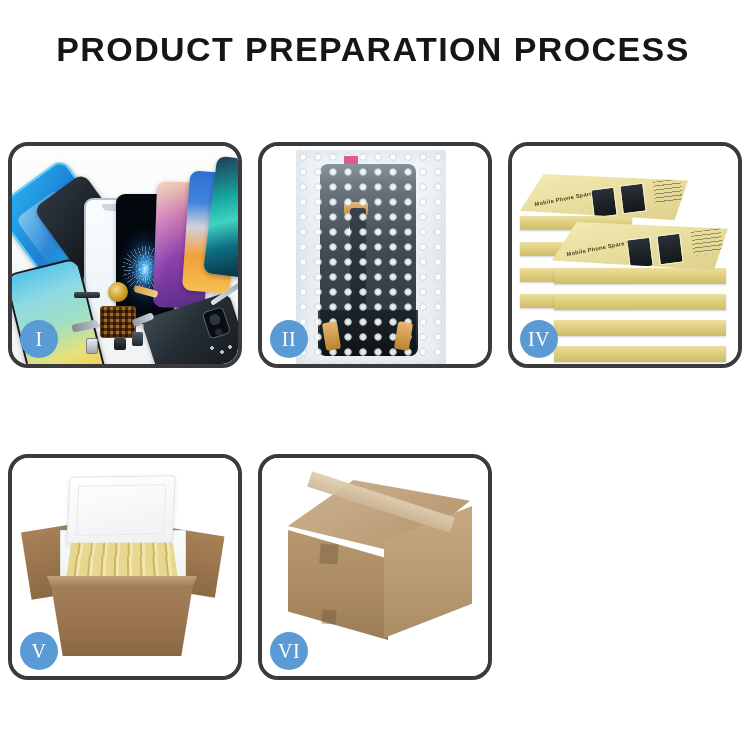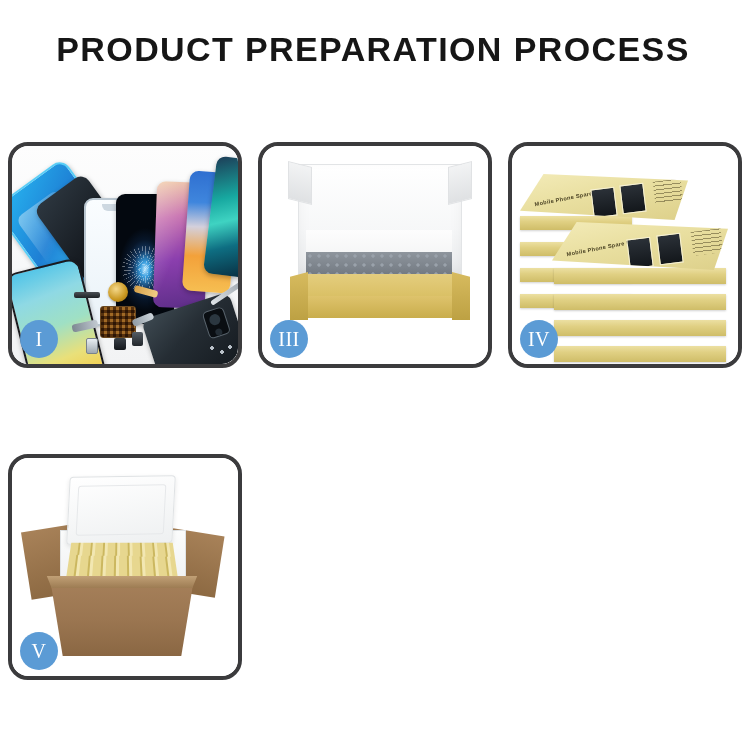--- a/index.html
+++ b/index.html
@@ -497,35 +497,37 @@
       <div class="part flex3"></div>
       <div class="part cap1"></div>
       <div class="part cap2"></div>
       <div class="part cap3"></div>
       <div class="part tool"></div>
       <div class="part screws"></div>
     </div>
     <div class="badge">I</div>
   </div>
 
-
   <div class="panel">
-    <div class="panel-photo p3">
-      <div class="p3-lid"></div>
-      <div class="p3-lid-left"></div>
-      <div class="p3-lid-right"></div>
-      <div class="p3-inner"></div>
-      <div class="p3-foam"></div>
-      <div class="p3-tray"></div>
-      <div class="p3-tray-face"></div>
-      <div class="p3-lip-l"></div>
-      <div class="p3-lip-r"></div>
+    <div class="panel-photo p2">
+      <div class="bubblebag">
+        <div class="bag-screen"></div>
+        <div class="bag-conn"></div>
+        <div class="bag-chip"></div>
+        <div class="bag-flex"></div>
+        <div class="bag-bot"></div>
+        <div class="bag-gold1"></div>
+        <div class="bag-gold2"></div>
+        <div class="bag-label"></div>
+        <div class="bubbles"></div>
+      </div>
     </div>
-    <div class="badge">III</div>
+    <div class="badge">II</div>
   </div>
+
 
   <div class="panel">
     <div class="panel-photo p4">
       <div class="stack">
 
         <div class="ybox" style="left:4px;  top:52px;  width:112px; height:14px;"></div>
         <div class="ybox" style="left:4px;  top:78px;  width:112px; height:14px;"></div>
         <div class="ybox" style="left:4px;  top:104px; width:112px; height:14px;"></div>
         <div class="ybox" style="left:4px;  top:130px; width:112px; height:14px;"></div>
 
@@ -561,14 +563,25 @@
       <div class="v-flap-r"></div>
       <div class="v-lid"></div>
       <div class="v-foam"></div>
       <div class="v-cards"></div>
       <div class="v-rim"></div>
       <div class="v-body"></div>
     </div>
     <div class="badge">V</div>
   </div>
 
+  <div class="panel">
+    <div class="panel-photo p6">
+      <div class="c-top"></div>
+      <div class="c-tape"></div>
+      <div class="c-front"></div>
+      <div class="c-side"></div>
+      <div class="c-seam1"></div>
+      <div class="c-seam2"></div>
+    </div>
+    <div class="badge">VI</div>
+  </div>
 
 </div>
 
 </body></html>

